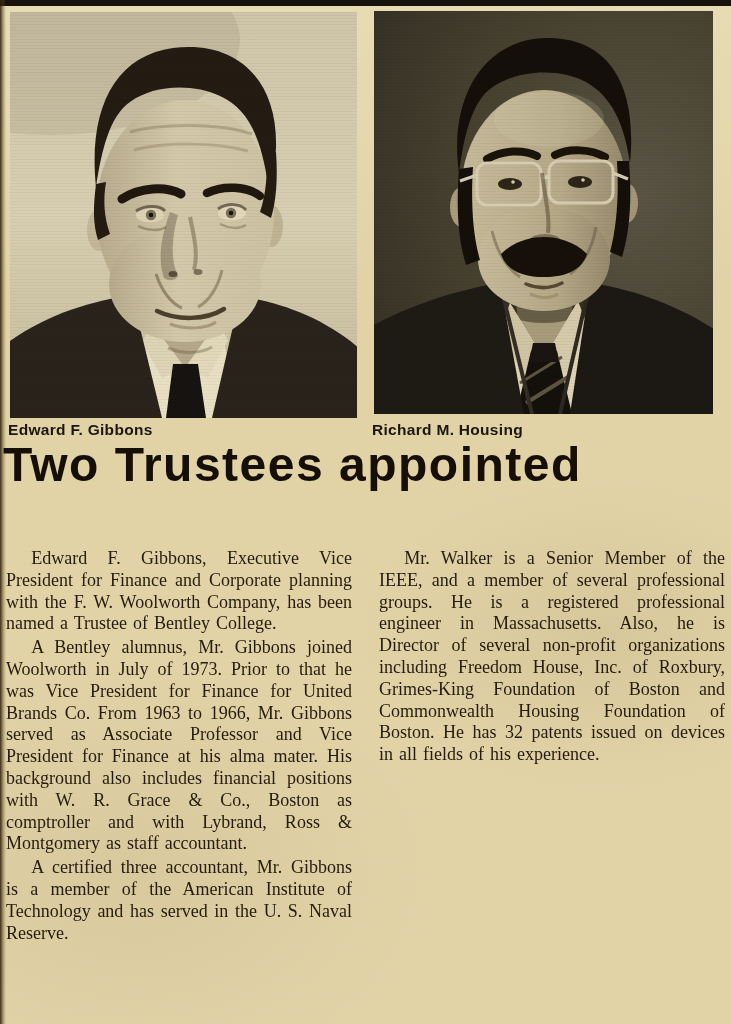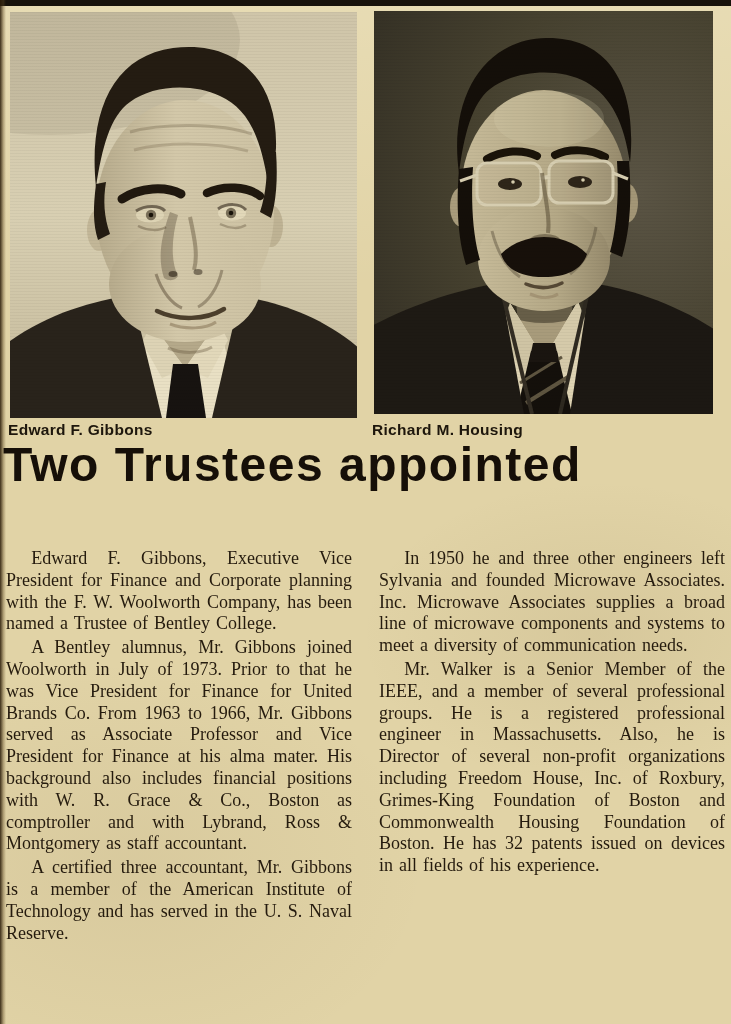--- a/index.html
+++ b/index.html
@@ -168,18 +168,17 @@
 
   <h1 class="headline">Two Trustees appointed</h1>
 
   <div class="columns">
     <div class="col">
       <p>Edward F. Gibbons, Executive Vice President for Finance and Corporate planning with the F. W. Woolworth Company, has been named a Trustee of Bentley College.</p>
       <p>A Bentley alumnus, Mr. Gibbons joined Woolworth in July of 1973. Prior to that he was Vice President for Finance for United Brands Co. From 1963 to 1966, Mr. Gibbons served as Associate Professor and Vice President for Finance at his alma mater. His background also includes financial positions with W. R. Grace &amp; Co., Boston as comptroller and with Lybrand, Ross &amp; Montgomery as staff accountant.</p>
       <p>A certified three accountant, Mr. Gibbons is a member of the American Institute of Technology and has served in the U. S. Naval Reserve.</p>
     </div>
     <div class="col">
-      <p>In 1950 he and three other engineers left Sylvania and founded Microwave Associates. Inc. Microwave Associates supplies a broad line of microwave components and systems to meet a diversity of communication needs.</p>
       <p>Mr. Walker is a Senior Member of the IEEE, and a member of several professional groups. He is a registered professional engineer in Massachusetts. Also, he is Director of several non-profit organizations including Freedom House, Inc. of Roxbury, Grimes-King Foundation of Boston and Commonwealth Housing Foundation of Boston. He has 32 patents issued on devices in all fields of his experience.</p>
     </div>
   </div>
 
 </div>
 
 </body></html>

